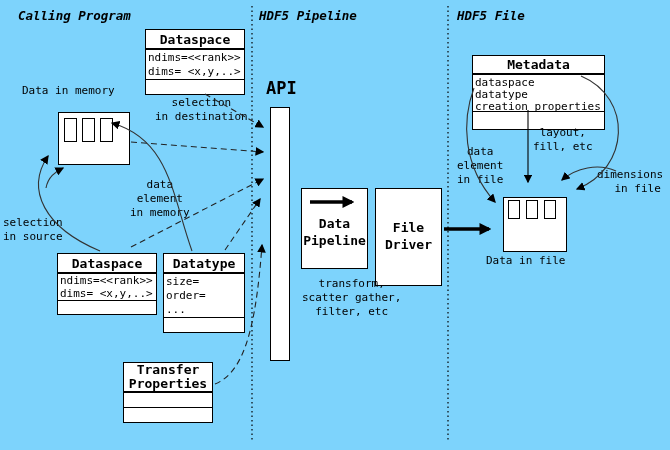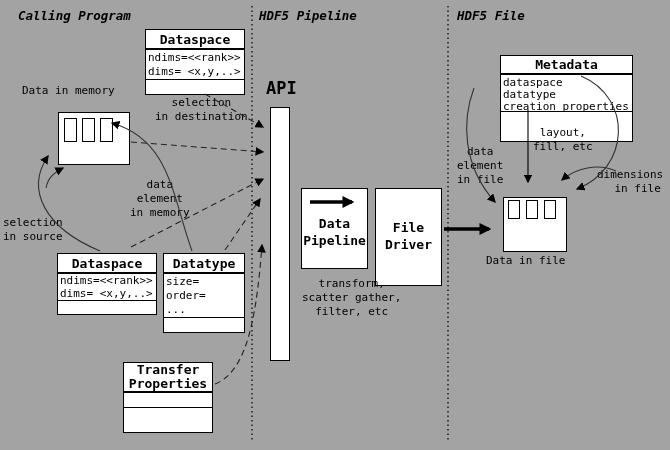--- a/index.html
+++ b/index.html
@@ -1,16 +1,16 @@
 <!DOCTYPE html>
 <html><head>
 <meta charset="utf-8">
 <style>
   html,body{margin:0;padding:0;background:#fff;}
-  #canvas{position:relative;width:670px;height:450px;background:#a3a3a3;overflow:hidden;
+  #canvas{position:relative;width:670px;height:450px;background:#7dd3fc;overflow:hidden;
           font-family:"DejaVu Sans Mono","Liberation Mono",monospace;color:#000;}
   .abs{position:absolute;}
   .sect{font-size:12.5px;font-weight:bold;font-style:italic;white-space:nowrap;}
   .lbl{font-size:11px;line-height:14px;white-space:nowrap;text-align:center;}
   .lbl div{white-space:nowrap;}
   .box{position:absolute;border:1px solid #000;background:#fff;box-sizing:border-box;}
   .uml-t{font-weight:bold;font-size:13px;text-align:center;border-bottom:2px solid #000;
          display:flex;align-items:center;justify-content:center;}
   .uml-f{font-size:11px;border-bottom:1px solid #000;padding:1px 2px;box-sizing:border-box;}
   .uml-f div{white-space:pre;}
@@ -72,21 +72,21 @@
   <div class="box" style="left:163px;top:253px;width:82px;height:80px">
     <div class="uml-t" style="height:18px">Datatype</div>
     <div class="uml-f" style="height:44px;line-height:14px">
       <div>size=</div>
       <div>order=</div>
       <div>...</div>
     </div>
     <div class="uml-e" style="height:13px"></div>
   </div>
 
-  <div class="box" style="left:123px;top:362px;width:90px;height:71px">
+  <div class="box" style="left:123px;top:362px;width:90px;height:61px">
     <div class="uml-t" style="height:28px;flex-direction:column;line-height:14px">
       <div>Transfer</div>
       <div>Properties</div>
     </div>
     <div class="row-line" style="height:14px"></div>
     <div style="height:14px"></div>
   </div>
 
   <div class="abs api-label" style="left:266px;top:78px">API</div>
   <div class="box" style="left:270px;top:107px;width:20px;height:254px"></div>
@@ -104,21 +104,21 @@
       <div>Driver</div>
     </div>
   </div>
 
   <div class="abs lbl" style="left:302px;top:277px">
     <div>transform,</div>
     <div>scatter gather,</div>
     <div>filter, etc</div>
   </div>
 
-  <div class="box" style="left:500px;top:55px;width:133px;height:87px">
+  <div class="box" style="left:472px;top:55px;width:133px;height:75px">
     <div class="uml-t" style="height:17px">Metadata</div>
     <div class="uml-f" style="height:37px;line-height:12px;padding-top:2px">
       <div>dataspace</div>
       <div>datatype</div>
       <div>creation properties</div>
     </div>
     <div class="uml-e" style="height:15px"></div>
   </div>
 
   <div class="abs lbl" style="left:533px;top:126px">

